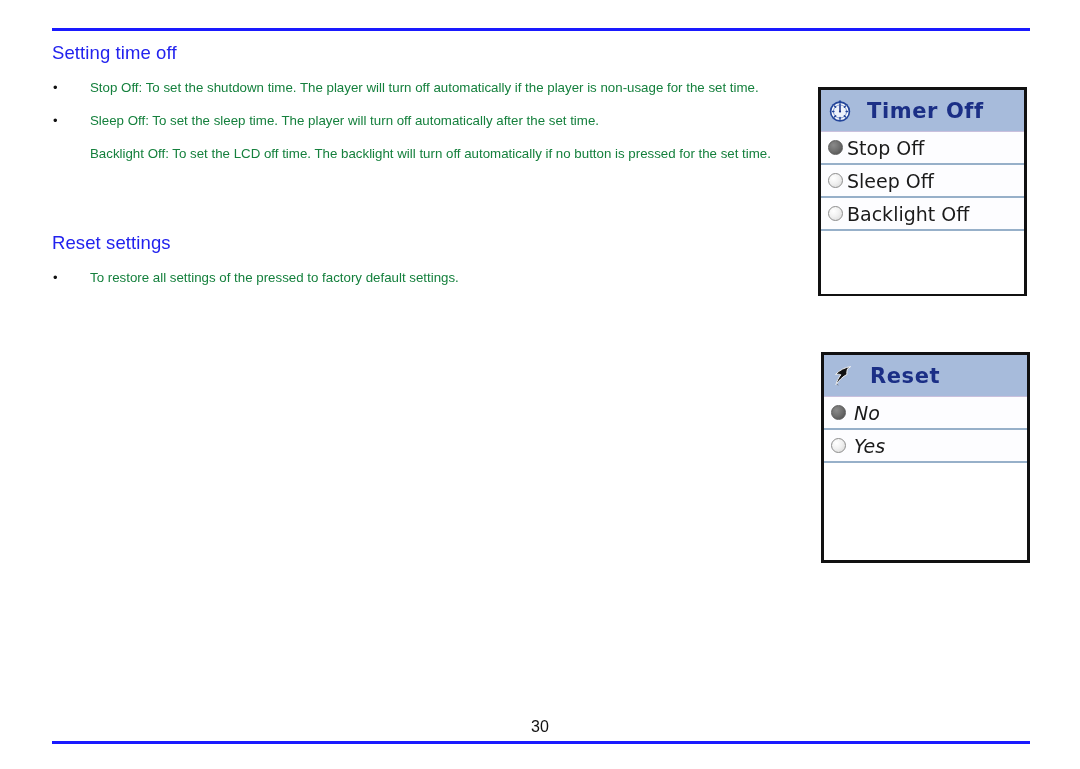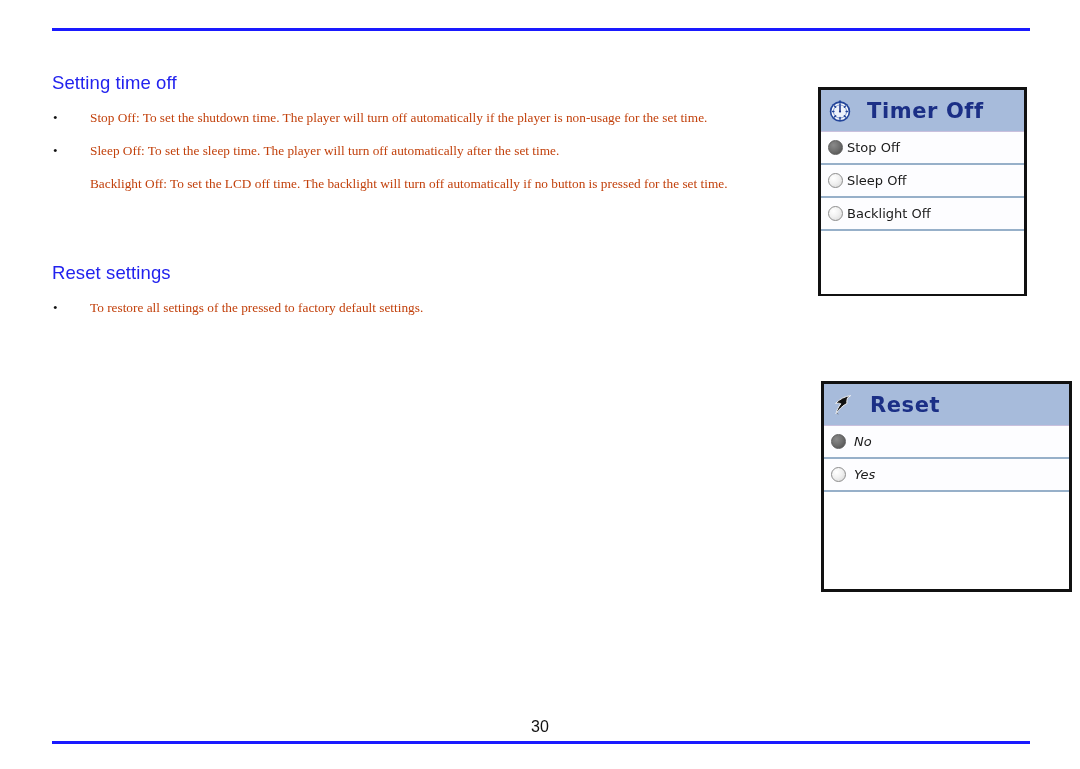--- a/index.html
+++ b/index.html
@@ -25,21 +25,21 @@
     height: 3px;
     background: #1a1aff;
   }
   .rule-top  { top: 28px; }
   .rule-bottom { top: 741px; }
 
   
   .content {
     position: absolute;
     left: 52px;
-    top: 72px;
+    top: 42px;
     width: 740px;
   }
 
   h2.section-heading {
     font-size: 18.5px;
     font-weight: normal;
     color: #2222ee;
     margin: 0 0 7px 0;
     letter-spacing: 0.1px;
     line-height: 1.2;
@@ -50,22 +50,21 @@
   ul.bullets {
     list-style: none;
     margin: 0;
     padding: 0;
   }
   ul.bullets > li {
     position: relative;
     padding-left: 38px;
     font-size: 13.3px;
     line-height: 33px;
-    color: #c2410c;
-    font-family: Liberation Serif, serif;
+    color: #15803d;
   }
   ul.bullets > li::before {
     content: "\2022";
     position: absolute;
     left: 1px;
     top: 0;
     font-size: 13px;
     line-height: 33px;
     color: #111111;
   }
@@ -92,22 +91,22 @@
     box-sizing: border-box;
   }
   #device-timer {
     left: 818px;
     top: 87px;
     width: 209px;
     height: 209px;
   }
   #device-reset {
     left: 821px;
-    top: 381px;
-    width: 251px;
+    top: 352px;
+    width: 209px;
     height: 211px;
   }
 
   .device-header {
     display: flex;
     align-items: center;
     background: #a7bbdb;
     height: 42px;
     padding-left: 6px;
     box-sizing: border-box;
@@ -131,21 +130,21 @@
     display: flex;
     align-items: center;
     height: 33px;
     padding-left: 7px;
     box-sizing: border-box;
     border-bottom: 2px solid #97b0c9;
     background: #fdfdff;
   }
   .row-label {
     font-family: "DejaVu Sans", sans-serif;
-    font-size: 13px;
+    font-size: 19px;
     color: #1a1a1a;
     margin-left: 4px;
     white-space: nowrap;
   }
   #device-reset .row-label { margin-left: 8px; font-style: italic; }
 
   
   .radio {
     width: 15px;
     height: 15px;

